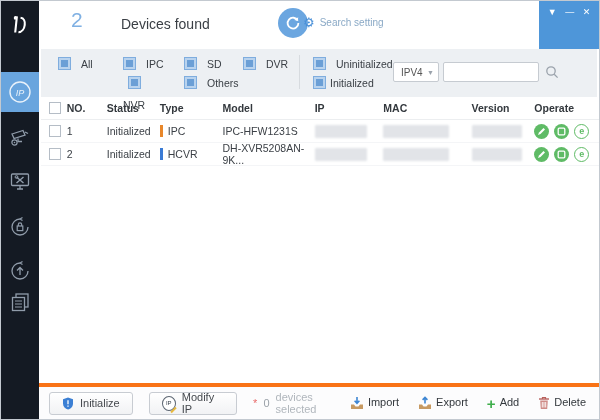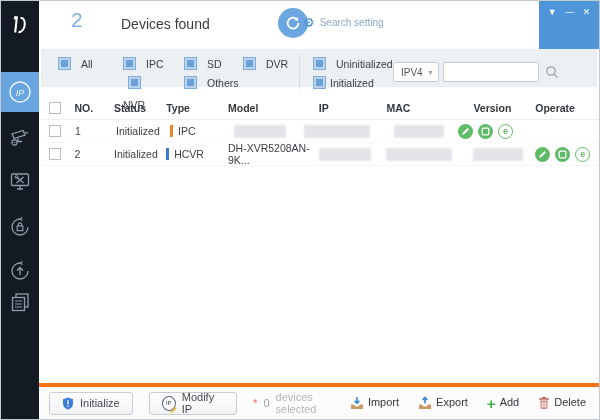--- a/index.html
+++ b/index.html
@@ -21,41 +21,41 @@
   .dev-label{position:absolute;left:82px;top:15px;font-size:14px;color:#3a3f45;}
   .refresh-btn{position:absolute;left:239px;top:7px;width:30px;height:30px;border-radius:50%;
     background:#6ba6e0;display:flex;align-items:center;justify-content:center;cursor:pointer;}
   .search-setting{position:absolute;left:264px;top:15px;display:flex;align-items:center;gap:5px;cursor:pointer;}
   .gear-glyph{color:#4a90d8;font-size:13px;line-height:1;}
   .search-setting-label{font-size:10px;color:#8aa9c6;}
   .titlebar-box{position:absolute;right:0;top:0;width:60px;height:48px;background:#4e96d9;
     display:flex;justify-content:space-evenly;color:#fff;padding-top:7px;box-sizing:border-box;}
   .tb-ico{font-size:9px;line-height:1;cursor:pointer;height:10px;}
   
-  .filterbar{position:absolute;left:2px;right:2px;top:48px;height:38px;background:#edf0f3;}
+  .filterbar{position:absolute;left:2px;right:2px;top:48px;height:48px;background:#edf0f3;}
   .f-item{position:absolute;display:flex;align-items:center;gap:10px;font-size:10.5px;color:#3b4046;}
   .cb{display:inline-block;width:13px;height:13px;background:#b9d3ee;border:1px solid #7fadde;
       box-sizing:border-box;position:relative;cursor:pointer;flex:0 0 auto;}
   .cb::after{content:"";position:absolute;left:2px;top:2px;right:2px;bottom:2px;background:#6b9fd6;}
   .f-div{position:absolute;left:258px;top:6px;width:1px;height:34px;background:#d7dbdf;}
   .proto-select{position:absolute;left:352px;top:13px;width:46px;height:20px;background:#fff;
     border:1px solid #c6cbd1;border-radius:2px;font-size:10px;color:#555;display:flex;
     align-items:center;justify-content:space-between;padding:0 4px 0 7px;box-sizing:border-box;cursor:pointer;}
   .proto-caret{font-size:7px;color:#9aa2ab;}
   .search-input{position:absolute;left:402px;top:13px;width:96px;height:20px;border:1px solid #c6cbd1;
     border-radius:2px;box-sizing:border-box;font-size:10px;padding:0 5px;outline:none;color:#444;}
   .mag{position:absolute;left:504px;top:16px;cursor:pointer;}
   
   .tablebox{position:absolute;left:2px;right:0;top:95px;}
   .trow,.thead{display:flex;align-items:center;}
   .thead{height:23px;font-size:10.5px;font-weight:bold;color:#33383d;border-bottom:1px solid #eceef0;}
   .trow{height:22px;font-size:10.5px;color:#3c4147;border-bottom:1px solid #f4f5f7;}
   .c{box-sizing:border-box;display:flex;align-items:center;}
   .c-cb{width:26px;padding-left:8px;}
-  .c-no{width:41px;margin-left:8px;}
+  .c-no{width:41px;}
   .c-status{width:54px;}
   .c-type{width:64px;gap:5px;}
   .c-model{width:94px;}
   .c-ip{width:70px;}
   .c-mac{width:90px;}
   .c-ver{width:64px;}
   .c-op{width:66px;gap:5px;}
   .cb-empty{display:inline-block;width:12px;height:12px;background:#fff;border:1px solid #b5bdc6;
     box-sizing:border-box;cursor:pointer;}
   .typebar{display:inline-block;width:3px;height:12px;background:#888;}
@@ -230,20 +230,21 @@
   <div class="trow">
     <div class="c c-cb">
               <span class="cb-empty"></span>
             </div>
     <div class="c c-no">1</div>
     <div class="c c-status">Initialized</div>
     <div class="c c-type">
       <span class="typebar" style="background: rgb(232, 135, 43);"></span>
       <span>IPC</span>
     </div>
+    <div class="c c-model">IPC-HFW1231S</div>
     <div class="c c-ip">
               <span class="blur b-ip"></span>
             </div>
     <div class="c c-mac">
               <span class="blur b-mac"></span>
             </div>
     <div class="c c-ver">
               <span class="blur b-ver"></span>
             </div>
     <div class="c c-op">

